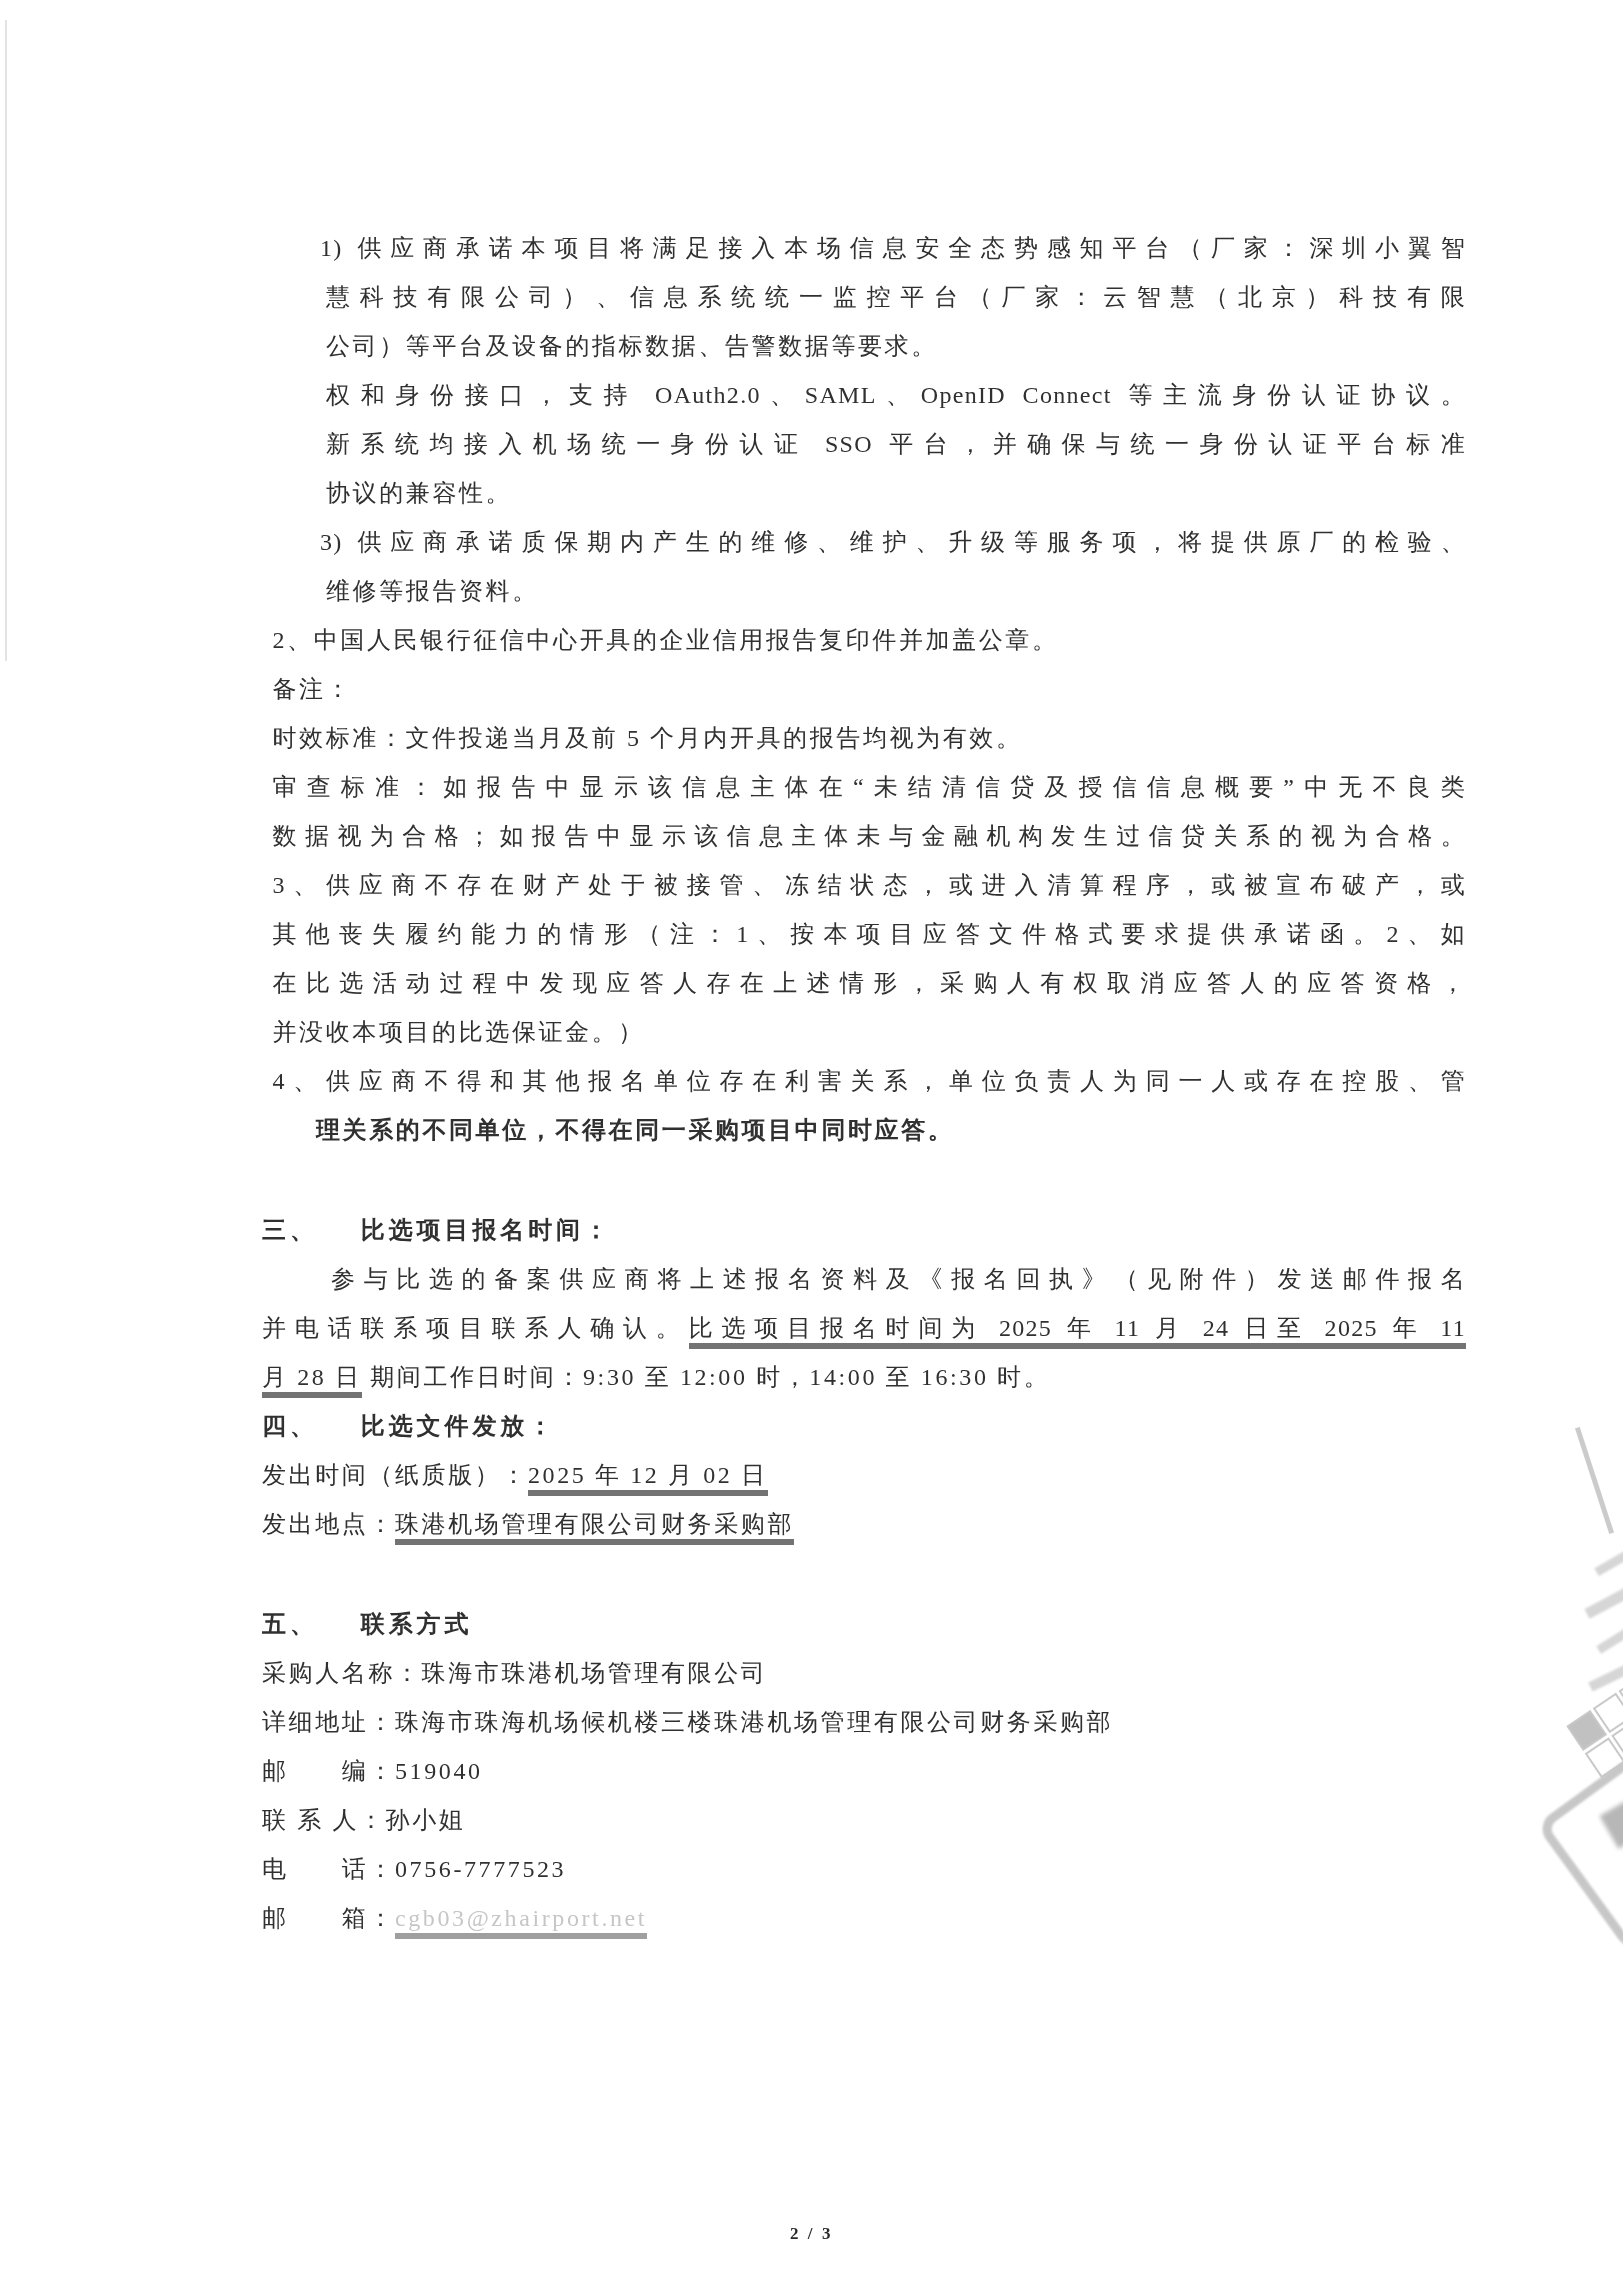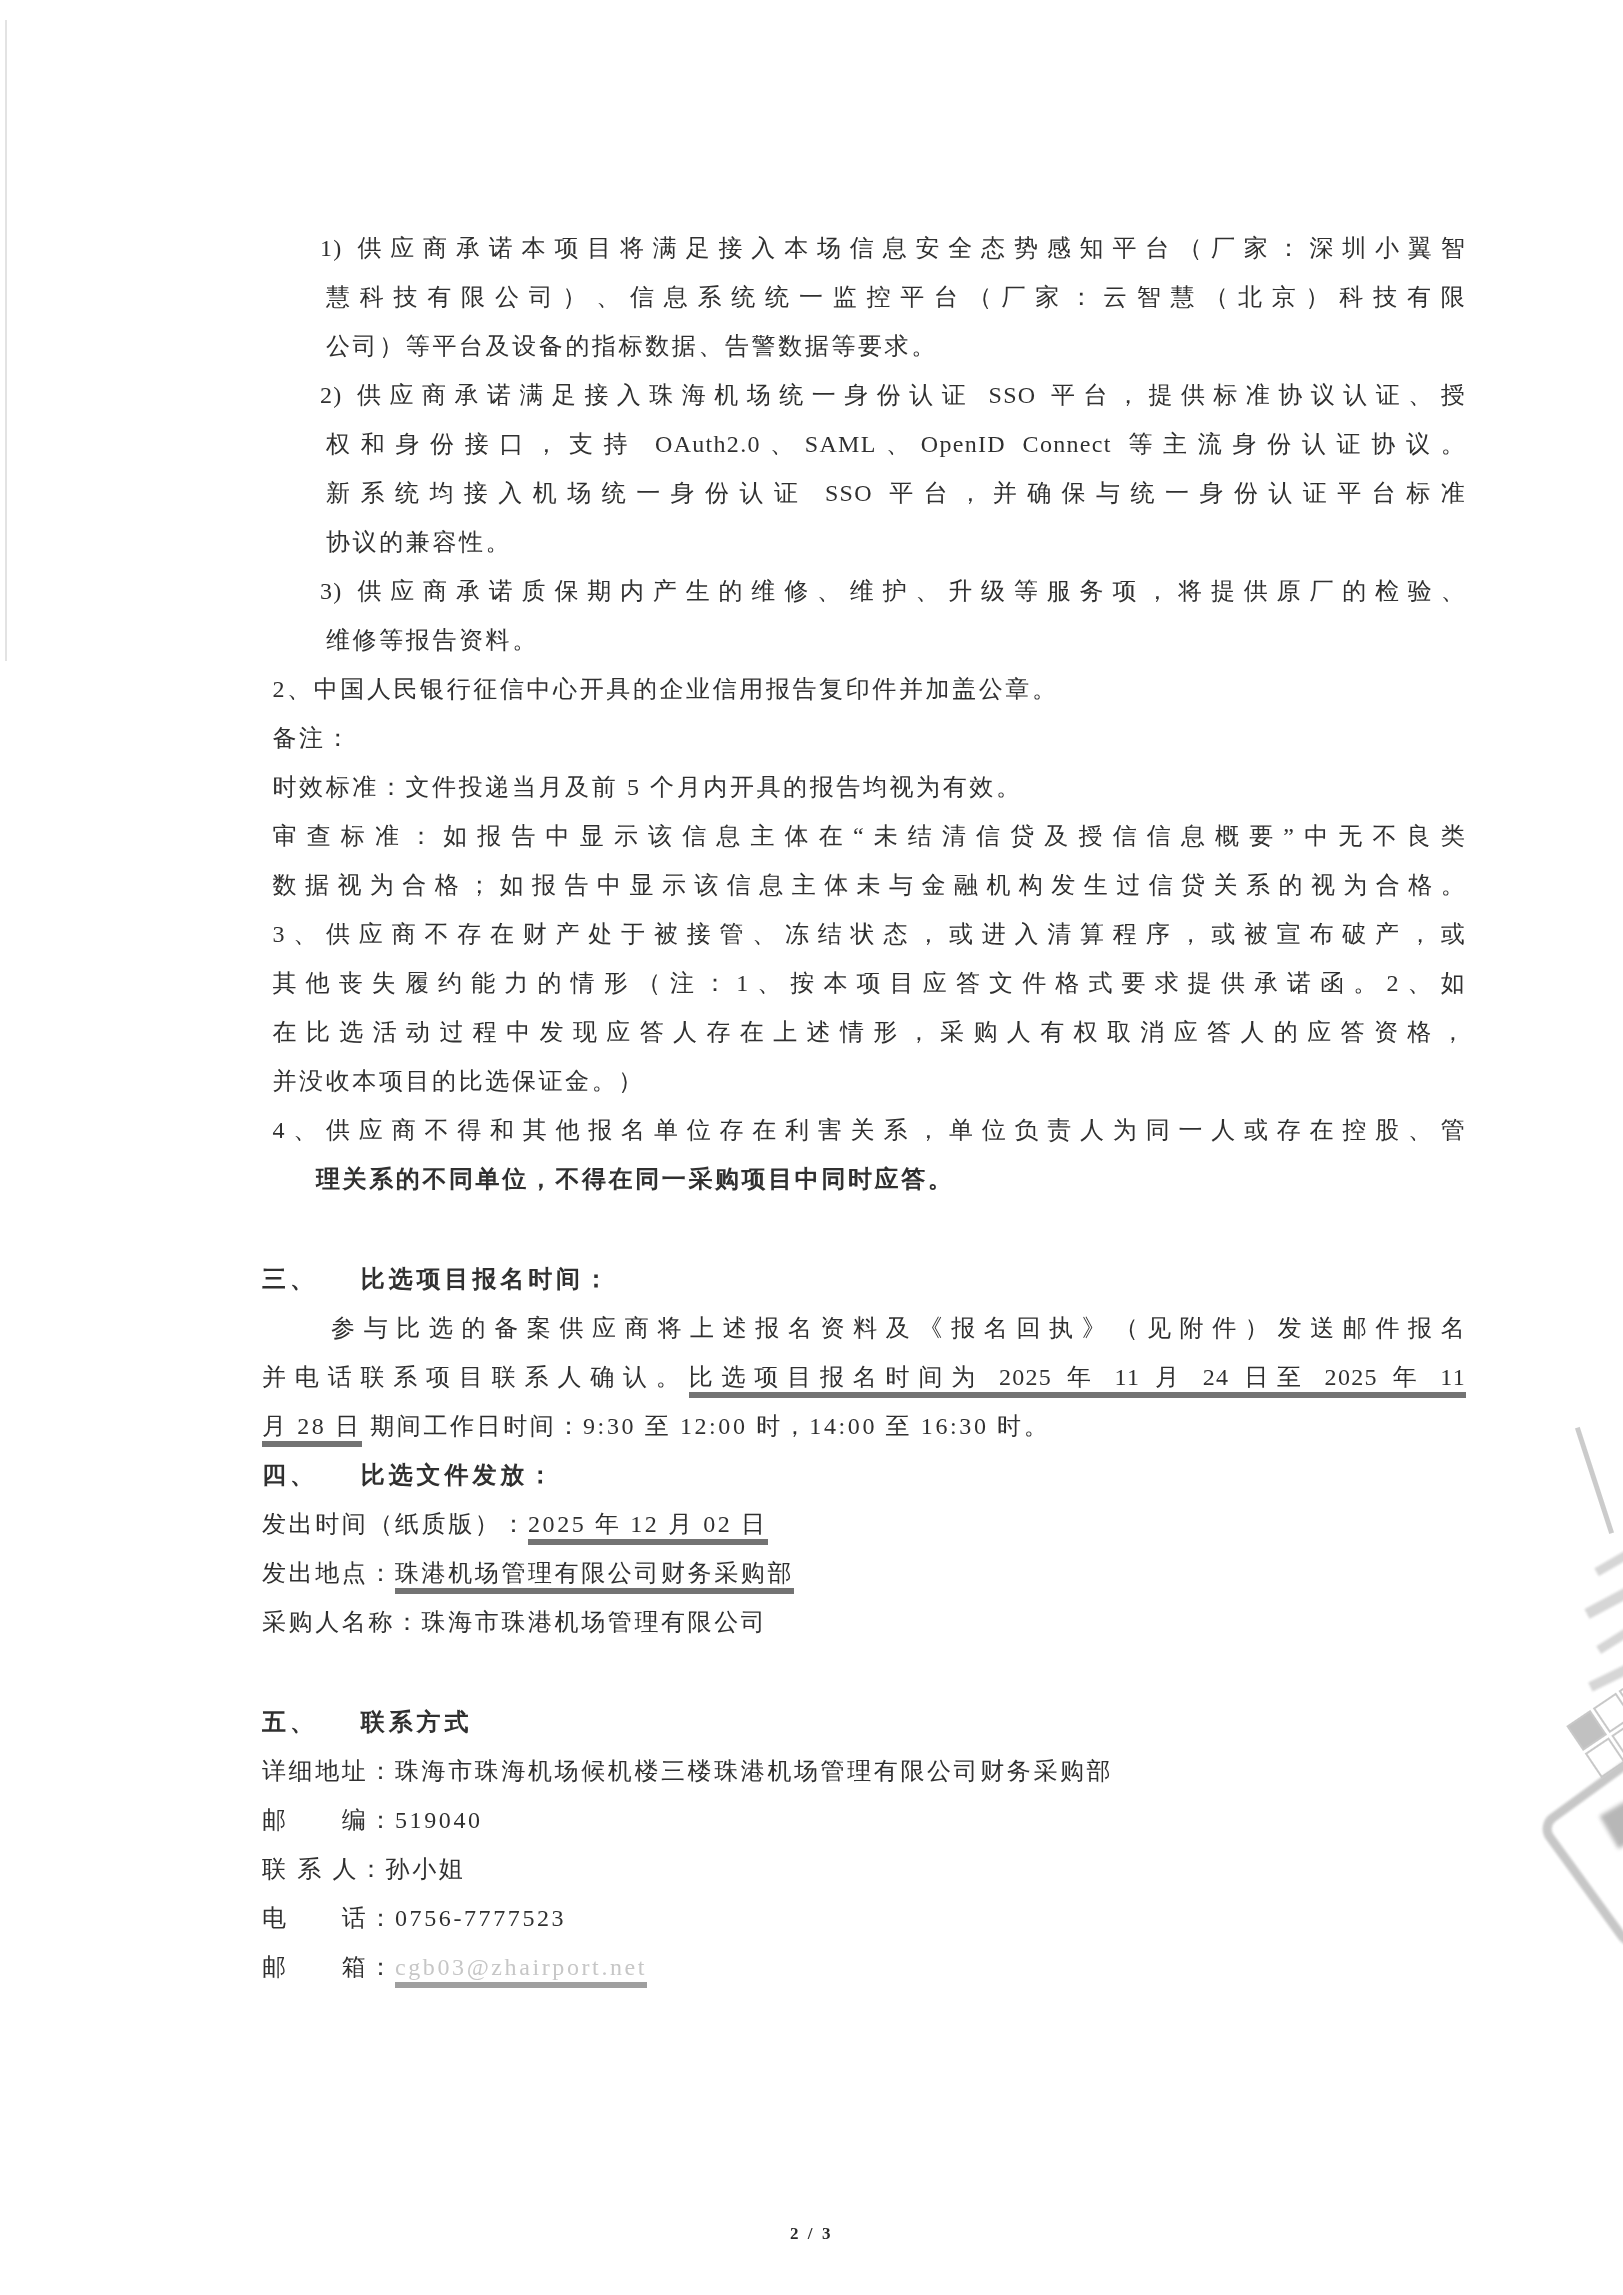--- a/index.html
+++ b/index.html
@@ -91,21 +91,20 @@
 </head>
 <body>
 
 <div class="page">
   <div class="scan-edge"></div>
 
   <div class="content">
       <div class="line item justify"><span class="seg">1) 供应商承诺本项目将满足接入本场信息安全态势感知平台（厂家：深圳小翼智</span></div>
       <div class="line cont justify"><span class="seg">慧科技有限公司）、信息系统统一监控平台（厂家：云智慧（北京）科技有限</span></div>
       <div class="line cont"><span class="seg">公司）等平台及设备的指标数据、告警数据等要求。</span></div>
-      <div class="line item justify"><span class="seg">2) 供应商承诺满足接入珠海机场统一身份认证 SSO 平台，提供标准协议认证、授</span></div>
       <div class="line cont justify"><span class="seg">权和身份接口，支持 OAuth2.0、SAML、OpenID Connect 等主流身份认证协议。</span></div>
       <div class="line cont justify"><span class="seg">新系统均接入机场统一身份认证 SSO 平台，并确保与统一身份认证平台标准</span></div>
       <div class="line cont"><span class="seg">协议的兼容性。</span></div>
       <div class="line item justify"><span class="seg">3) 供应商承诺质保期内产生的维修、维护、升级等服务项，将提供原厂的检验、</span></div>
       <div class="line cont"><span class="seg">维修等报告资料。</span></div>
       <div class="line body"><span class="seg">2、中国人民银行征信中心开具的企业信用报告复印件并加盖公章。</span></div>
       <div class="line body"><span class="seg">备注：</span></div>
       <div class="line body"><span class="seg">时效标准：文件投递当月及前 5 个月内开具的报告均视为有效。</span></div>
       <div class="line body justify"><span class="seg">审查标准：如报告中显示该信息主体在“未结清信贷及授信信息概要”中无不良类</span></div>
       <div class="line body justify"><span class="seg">数据视为合格；如报告中显示该信息主体未与金融机构发生过信贷关系的视为合格。</span></div>
@@ -115,22 +114,22 @@
       <div class="line body"><span class="seg">并没收本项目的比选保证金。）</span></div>
       <div class="line body justify"><span class="seg">4、供应商不得和其他报名单位存在利害关系，单位负责人为同一人或存在控股、管</span></div>
       <div class="line hang"><span class="seg">理关系的不同单位，不得在同一采购项目中同时应答。</span></div>
       <div class="line heading gap"><span class="seg">三、</span><span class="seg">比选项目报名时间：</span></div>
       <div class="line para justify"><span class="seg">参与比选的备案供应商将上述报名资料及《报名回执》（见附件）发送邮件报名</span></div>
       <div class="line flush justify"><span class="seg">并电话联系项目联系人确认。</span><span class="seg u">比选项目报名时间为 2025 年 11 月 24 日至 2025 年 11</span></div>
       <div class="line flush"><span class="seg u">月 28 日</span><span class="seg"> 期间工作日时间：9:30 至 12:00 时，14:00 至 16:30 时。</span></div>
       <div class="line heading"><span class="seg">四、</span><span class="seg">比选文件发放：</span></div>
       <div class="line flush"><span class="seg">发出时间（纸质版）：</span><span class="seg u">2025 年 12 月 02 日</span></div>
       <div class="line flush"><span class="seg">发出地点：</span><span class="seg u">珠港机场管理有限公司财务采购部</span></div>
+      <div class="line heading gap"><span class="seg">五、</span><span class="seg">联系方式</span></div>
       <div class="line flush"><span class="seg">采购人名称：珠海市珠港机场管理有限公司</span></div>
-      <div class="line heading gap"><span class="seg">五、</span><span class="seg">联系方式</span></div>
       <div class="line flush"><span class="seg">详细地址：珠海市珠海机场候机楼三楼珠港机场管理有限公司财务采购部</span></div>
       <div class="line flush"><span class="seg">邮　　编：519040</span></div>
       <div class="line flush"><span class="seg">联 系 人：孙小姐</span></div>
       <div class="line flush"><span class="seg">电　　话：0756-7777523</span></div>
       <div class="line flush"><span class="seg">邮　　箱：</span><span class="seg u light">cgb03@zhairport.net</span></div>
     </div>
 
   <div class="stamp">
     <div class="stamp-diagonal"></div>
     <div class="stamp-smudge sm1"></div>

